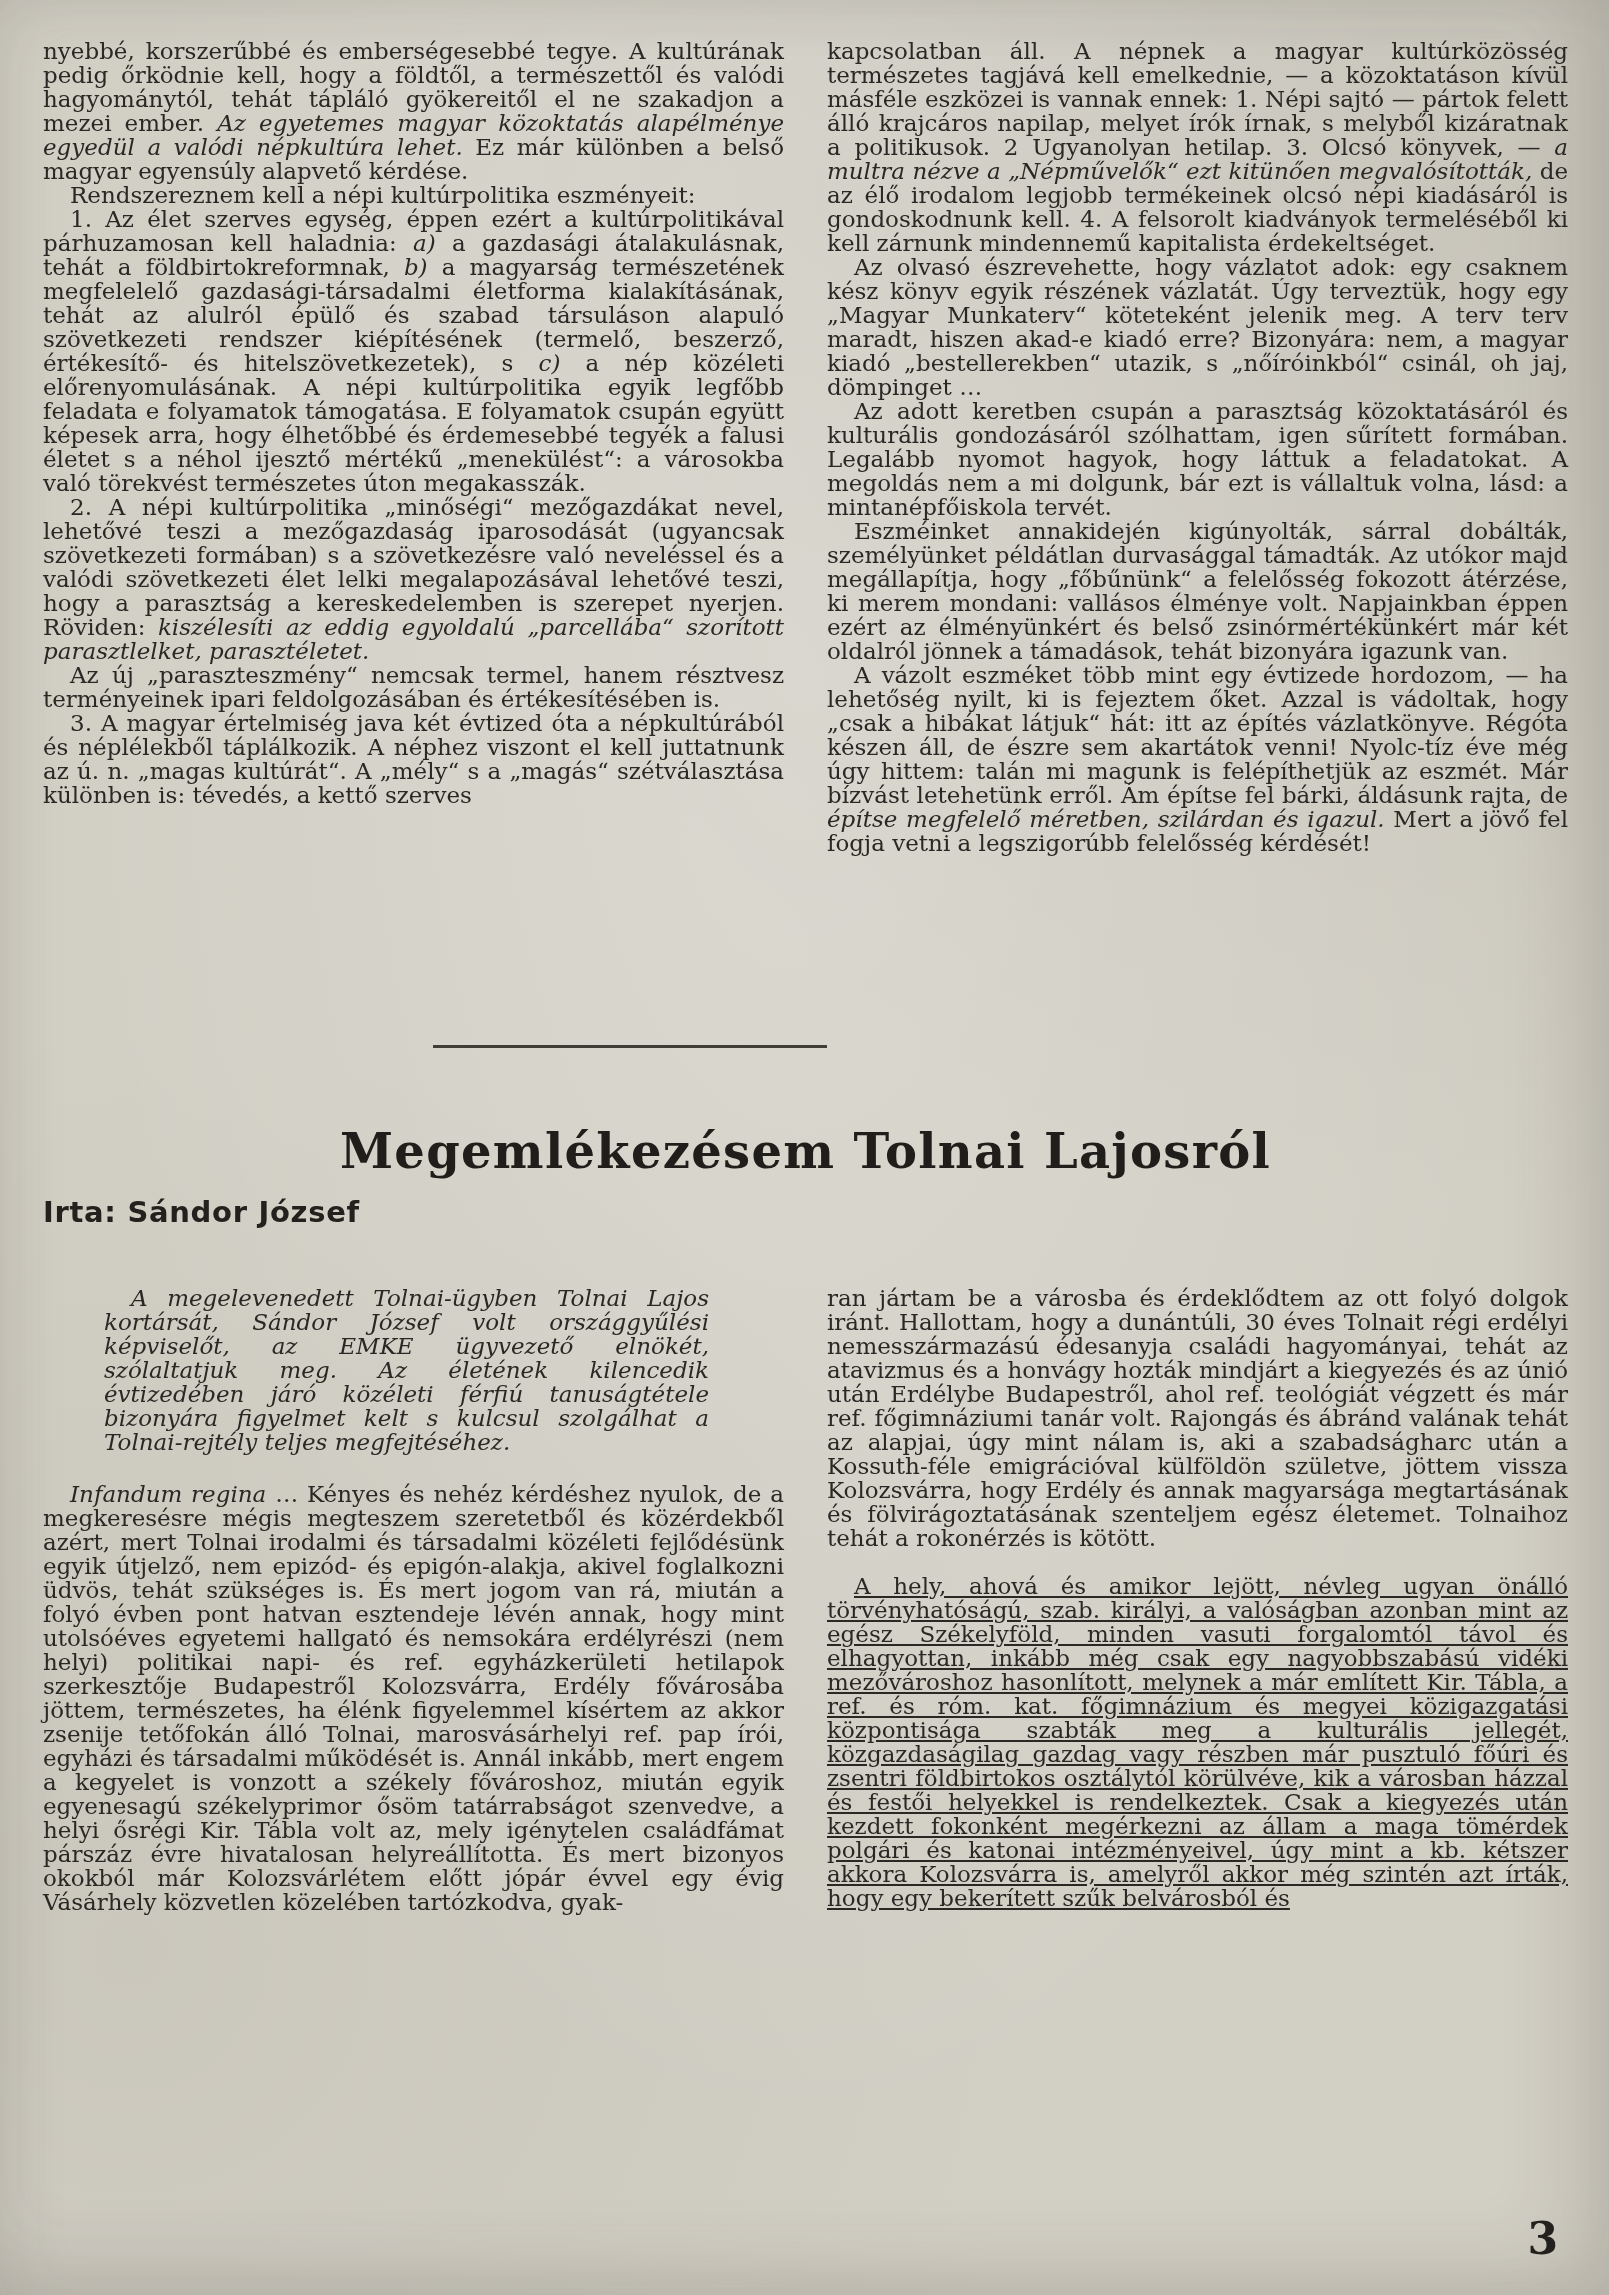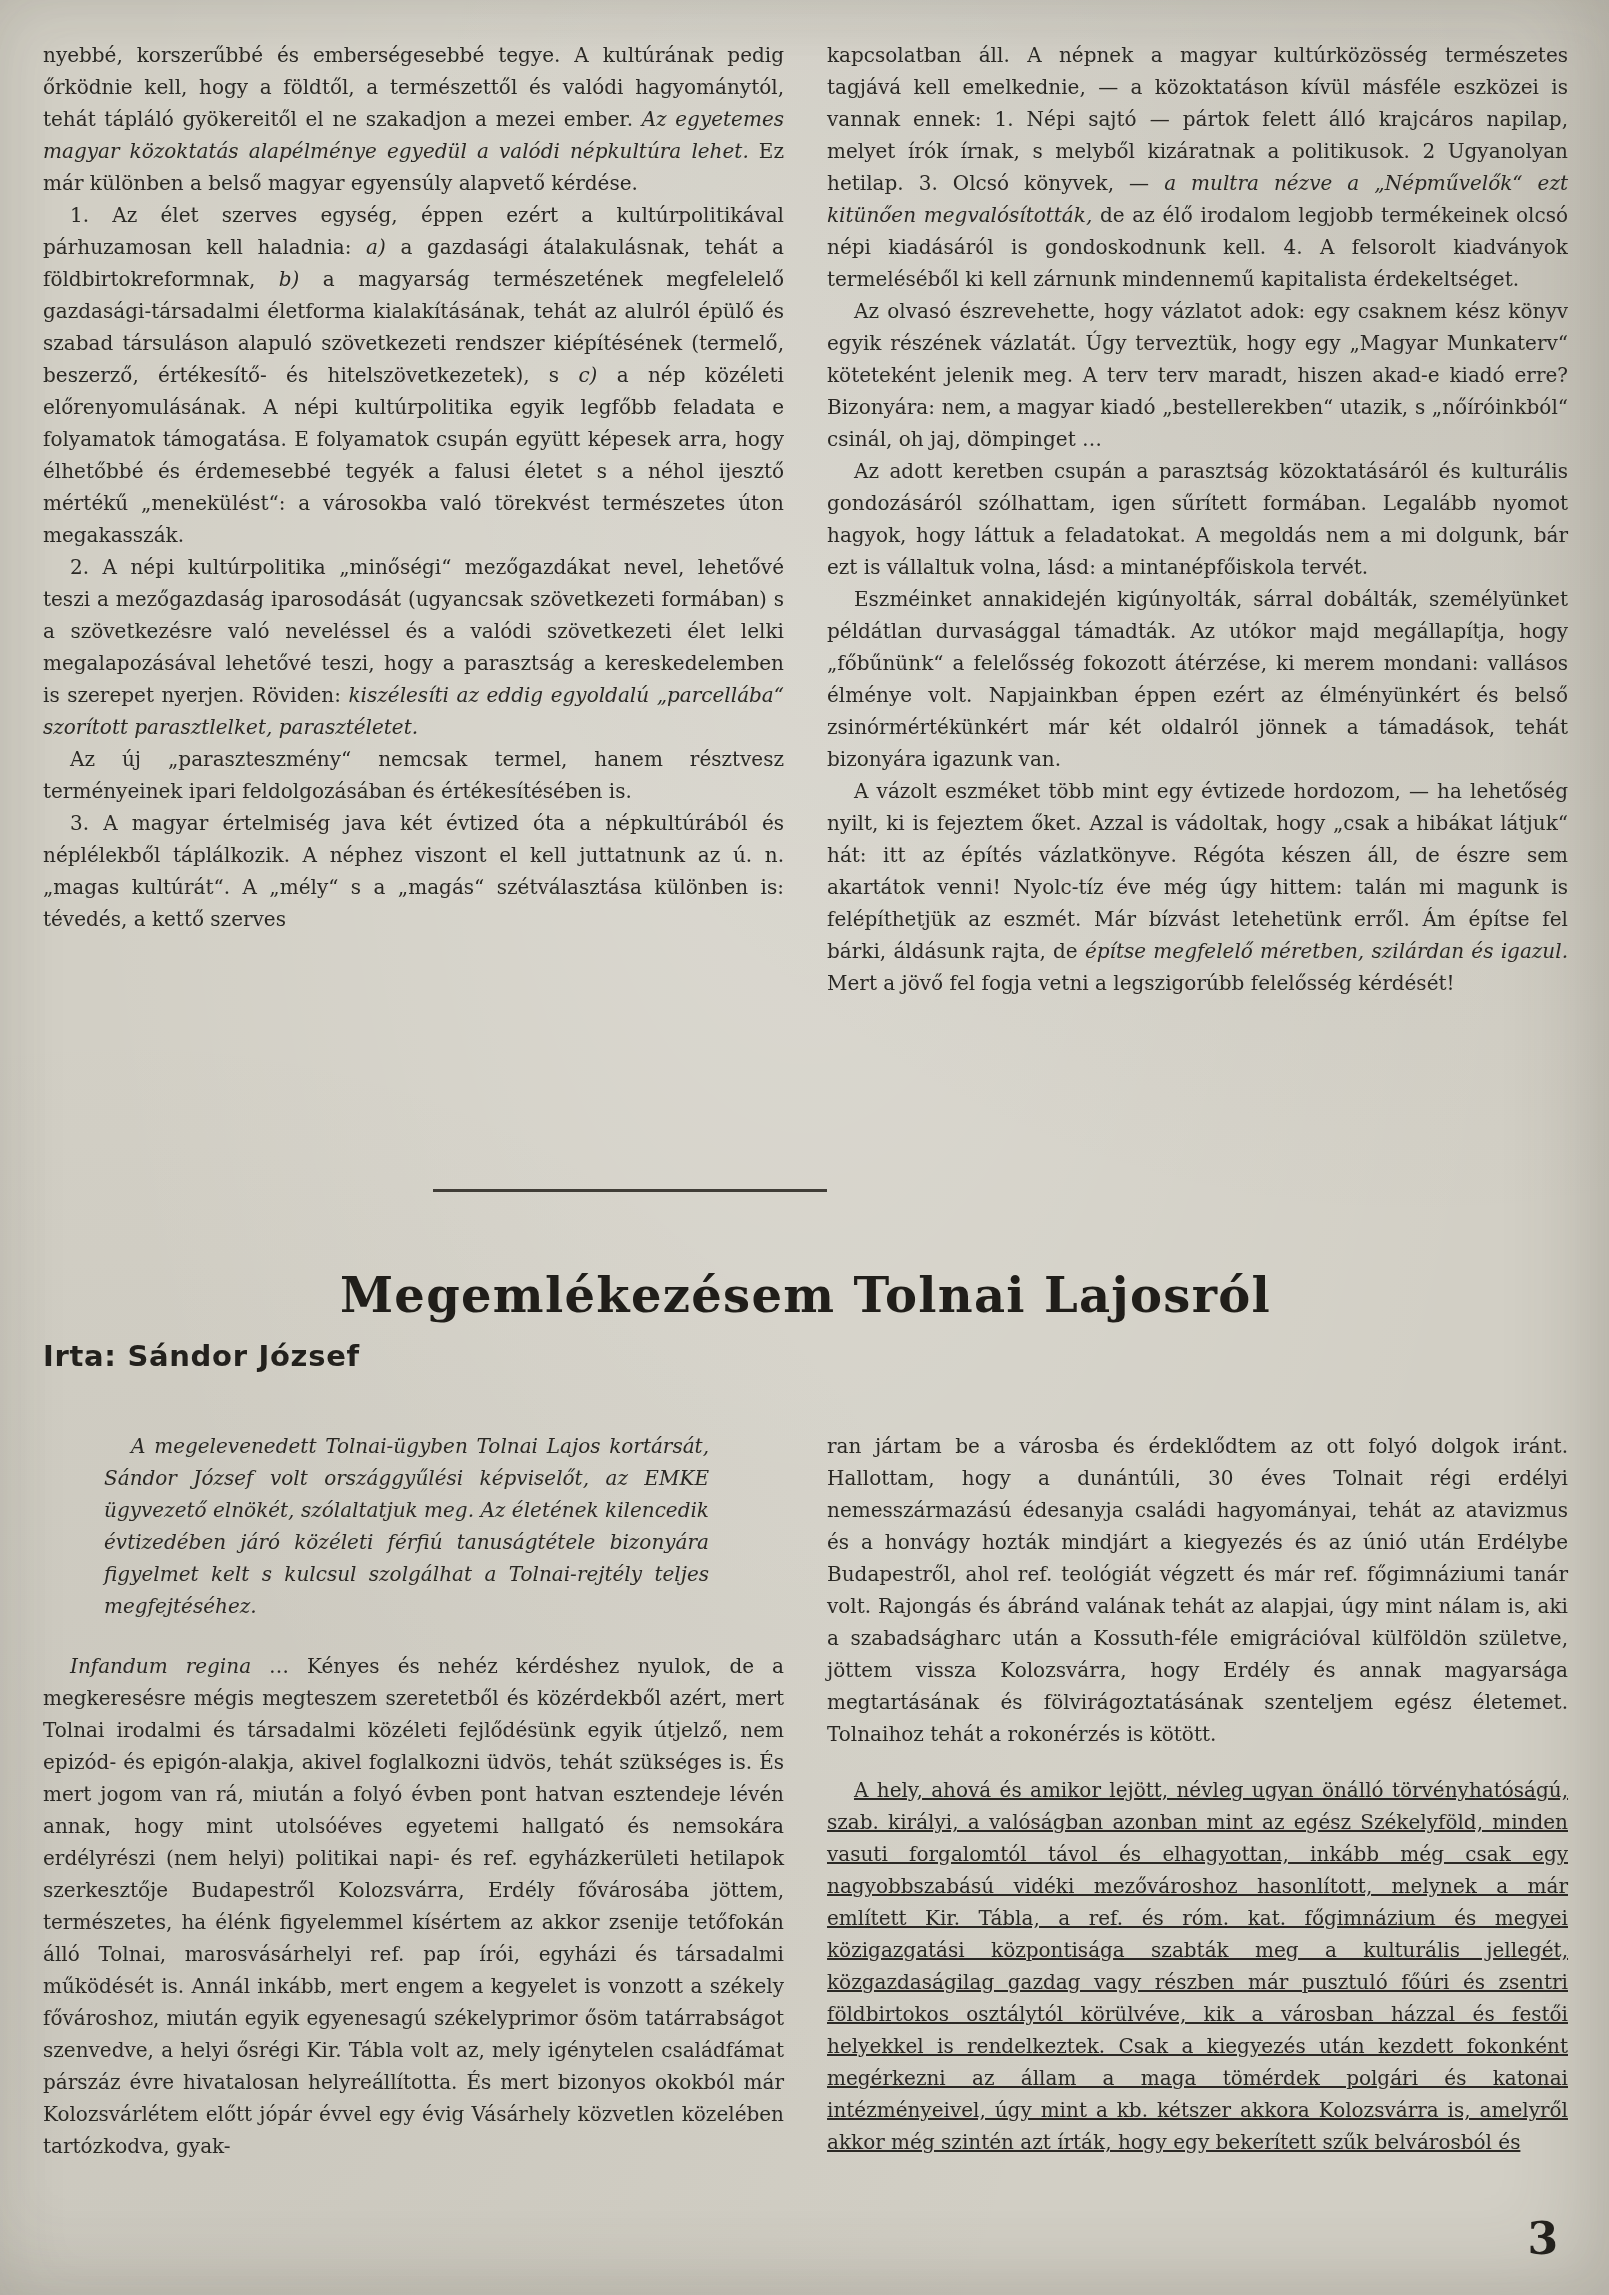--- a/index.html
+++ b/index.html
@@ -16,21 +16,21 @@
     box-shadow:
       inset -30px -20px 80px rgba(60,55,45,0.16),
       inset 16.7px 10px 60px rgba(60,55,45,0.07);
     overflow: hidden;
     font-family: "DejaVu Serif", "Liberation Serif", serif;
     color: #2a2824;
     box-sizing: border-box;
     padding: 39px 41px 0 43px;
   }
   .columns { display: flex; gap: 43px; }
-  .col { flex: 1 1 0; min-width: 0; text-align: justify; font-size: 20px; line-height: 32px; hyphens: auto; }
+  .col { flex: 1 1 0; min-width: 0; text-align: justify; font-size: 23px; line-height: 24px; hyphens: auto; }
   .para { margin: 0; text-indent: 27px; }
   .para.noindent { text-indent: 0; }
   .para.gap { margin-top: 24px; text-decoration: underline; }
   .em { font-style: italic; }
   .intro {
     margin: 0 75px 28px 61px;
     text-indent: 27px;
     font-style: italic;
   }
   .divider {
@@ -69,20 +69,21 @@
 </style>
 </head>
 <body>
 
 <div class="page">
 
   <section class="article article-top">
     <div class="columns">
       <div class="col">
         <p class="para noindent"><span>nyebbé, korszerűbbé és emberségesebbé tegye. A kultúrának pedig őrködnie kell, hogy a földtől, a természettől és valódi hagyománytól, tehát tápláló gyökereitől el ne szakadjon a mezei ember. </span><span class="em">Az egyetemes magyar közoktatás alapélménye egyedül a valódi népkultúra lehet.</span><span> Ez már különben a belső magyar egyensúly alapvető kérdése.</span></p>
+        <p class="para">Rendszereznem kell a népi kultúrpolitika eszményeit:</p>
         <p class="para"><span>1. Az élet szerves egység, éppen ezért a kultúrpolitikával párhuzamosan kell haladnia: </span><span class="em">a)</span><span> a gazdasági átalakulásnak, tehát a földbirtokreformnak, </span><span class="em">b)</span><span> a magyarság természetének megfelelelő gazdasági-társadalmi életforma kialakításának, tehát az alulról épülő és szabad társuláson alapuló szövetkezeti rendszer kiépítésének (termelő, beszerző, értékesítő- és hitelszövetkezetek), s </span><span class="em">c)</span><span> a nép közéleti előrenyomulásának. A népi kultúrpolitika egyik legfőbb feladata e folyamatok támogatása. E folyamatok csupán együtt képesek arra, hogy élhetőbbé és érdemesebbé tegyék a falusi életet s a néhol ijesztő mértékű „menekülést“: a városokba való törekvést természetes úton megakasszák.</span></p>
         <p class="para"><span>2. A népi kultúrpolitika „minőségi“ mezőgazdákat nevel, lehetővé teszi a mezőgazdaság iparosodását (ugyancsak szövetkezeti formában) s a szövetkezésre való neveléssel és a valódi szövetkezeti élet lelki megalapozásával lehetővé teszi, hogy a parasztság a kereskedelemben is szerepet nyerjen. Röviden: </span><span class="em">kiszélesíti az eddig egyoldalú „parcellába“ szorított parasztlelket, parasztéletet.</span></p>
         <p class="para">Az új „paraszteszmény“ nemcsak termel, hanem résztvesz terményeinek ipari feldolgozásában és értékesítésében is.</p>
         <p class="para">3. A magyar értelmiség java két évtized óta a népkultúrából és néplélekből táplálkozik. A néphez viszont el kell juttatnunk az ú. n. „magas kultúrát“. A „mély“ s a „magás“ szétválasztása különben is: tévedés, a kettő szerves</p>
       </div>
       <div class="col">
         <p class="para noindent"><span>kapcsolatban áll. A népnek a magyar kultúrközösség természetes tagjává kell emelkednie, — a közoktatáson kívül másféle eszközei is vannak ennek: 1. Népi sajtó — pártok felett álló krajcáros napilap, melyet írók írnak, s melyből kizáratnak a politikusok. 2 Ugyanolyan hetilap. 3. Olcsó könyvek, — </span><span class="em">a multra nézve a „Népművelők“ ezt kitünően megvalósították,</span><span> de az élő irodalom legjobb termékeinek olcsó népi kiadásáról is gondoskodnunk kell. 4. A felsorolt kiadványok termeléséből ki kell zárnunk mindennemű kapitalista érdekeltséget.</span></p>
         <p class="para">Az olvasó észrevehette, hogy vázlatot adok: egy csaknem kész könyv egyik részének vázlatát. Úgy terveztük, hogy egy „Magyar Munkaterv“ köteteként jelenik meg. A terv terv maradt, hiszen akad-e kiadó erre? Bizonyára: nem, a magyar kiadó „bestellerekben“ utazik, s „nőíróinkból“ csinál, oh jaj, dömpinget …</p>
         <p class="para">Az adott keretben csupán a parasztság közoktatásáról és kulturális gondozásáról szólhattam, igen sűrített formában. Legalább nyomot hagyok, hogy láttuk a feladatokat. A megoldás nem a mi dolgunk, bár ezt is vállaltuk volna, lásd: a mintanépfőiskola tervét.</p>
         <p class="para">Eszméinket annakidején kigúnyolták, sárral dobálták, személyünket példátlan durvasággal támadták. Az utókor majd megállapítja, hogy „főbűnünk“ a felelősség fokozott átérzése, ki merem mondani: vallásos élménye volt. Napjainkban éppen ezért az élményünkért és belső zsinórmértékünkért már két oldalról jönnek a támadások, tehát bizonyára igazunk van.</p>

